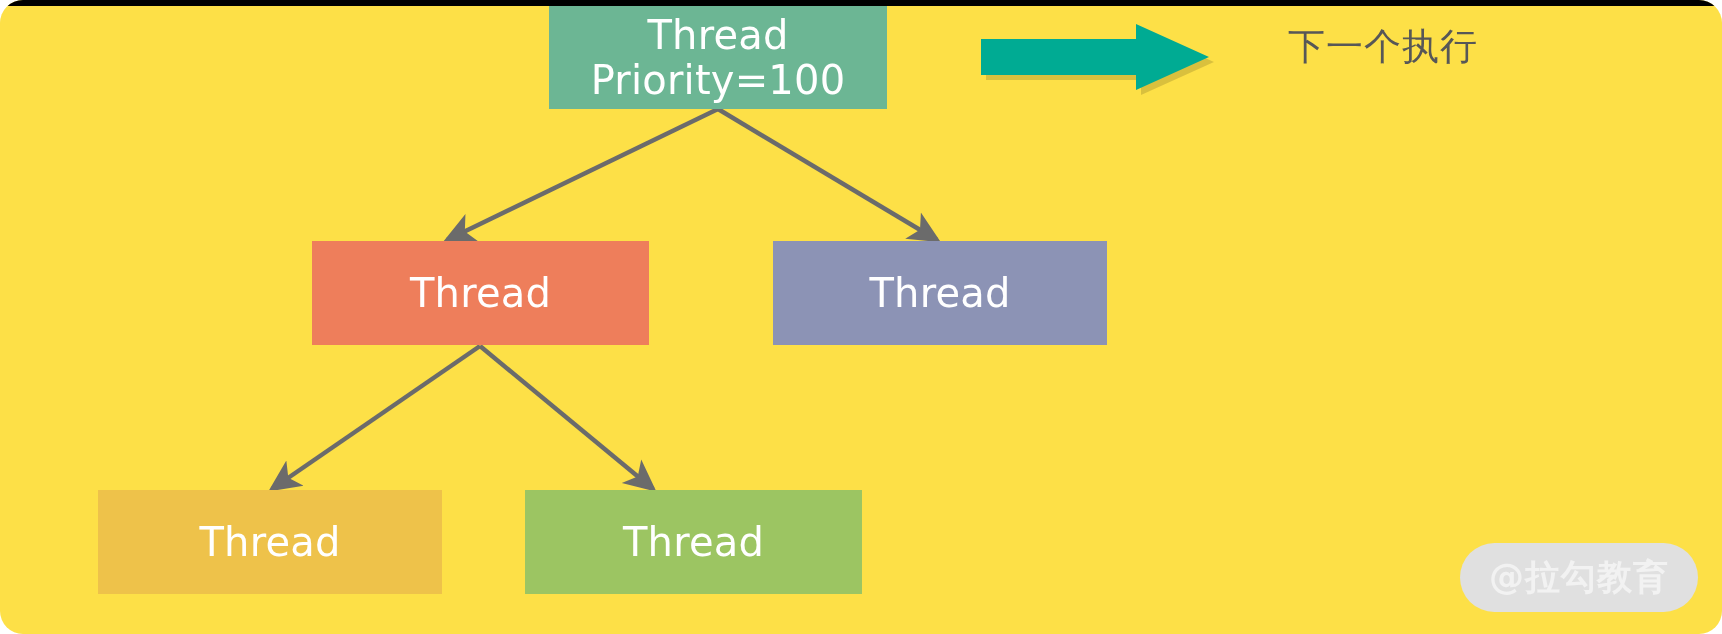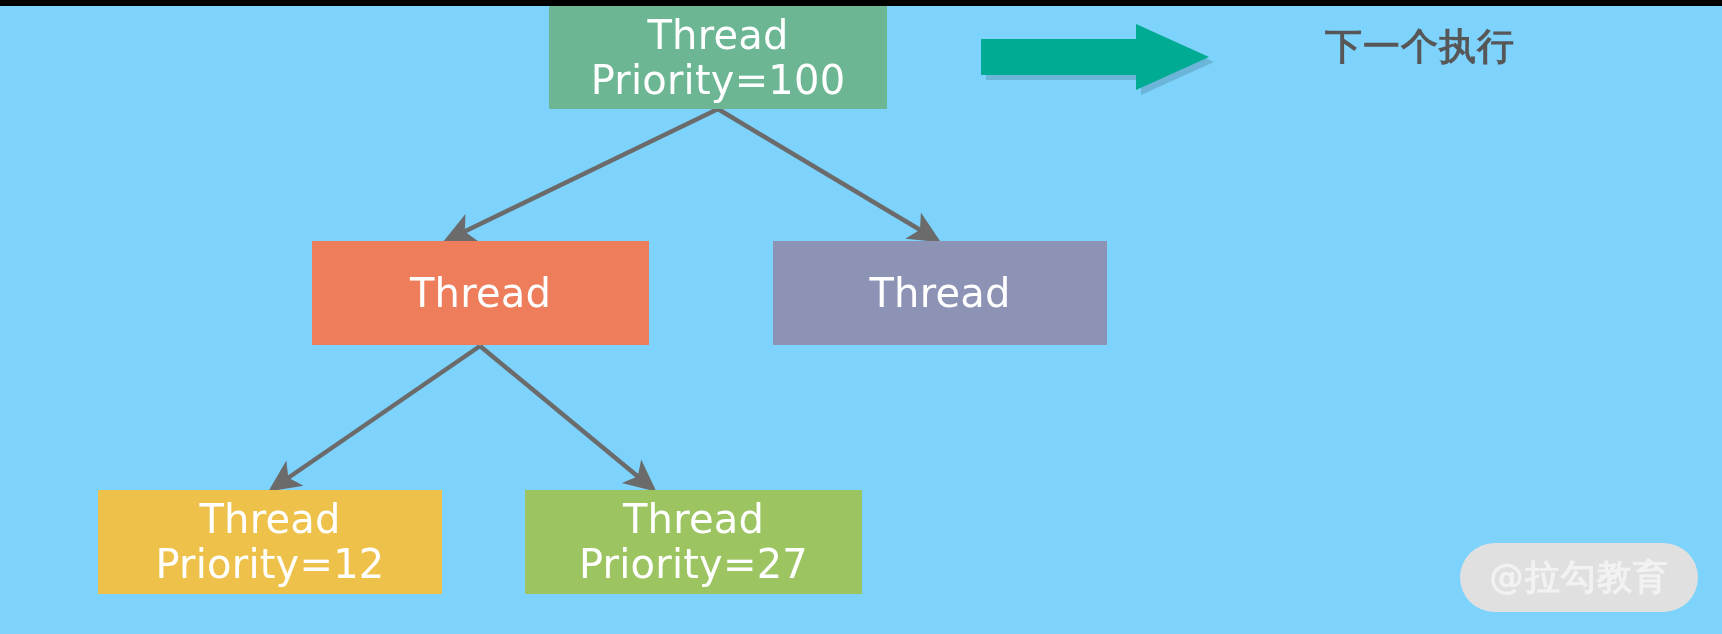--- a/index.html
+++ b/index.html
@@ -57,46 +57,45 @@
   }
   
   .big-arrow {
     position: absolute;
   }
   
   .caption {
     position: absolute;
     color: #575757;
     font-size: 37px;
-    font-weight: bold;
+    font-weight: normal;
     letter-spacing: 1px;
     white-space: nowrap;
     font-family: "DejaVu Sans", "Liberation Sans", sans-serif;
-    margin-left: 37px;
   }
   
   .watermark {
     position: absolute;
     display: flex;
     align-items: center;
     justify-content: center;
     background: #e0e0e0;
     border-radius: 40px;
     color: #f2f2f2;
     font-size: 35px;
     font-weight: bold;
     letter-spacing: 1px;
     white-space: nowrap;
     font-family: "DejaVu Sans", "Liberation Sans", sans-serif;
   }
 </style>
 </head>
 <body>
 
-<div id="canvas" style="width: 1722px; height: 634px; background: #7dd3fc;">
+<div id="canvas" style="width: 1722px; height: 634px; background: #fde047; border-radius: 23px;">
 
   <div class="top-strip" style="background: rgb(0, 0, 0);"></div>
 
   <svg id="connectors" viewBox="0 0 1722 634" xmlns="http://www.w3.org/2000/svg">
     <defs>
       <marker id="ah" markerWidth="8" markerHeight="8" refX="6.2" refY="4" orient="auto" markerUnits="strokeWidth">
         <path d="M0,0.6 L7.2,4 L0,7.4 L1.8,4 Z" fill="#6b6b6b"></path>
       </marker>
     </defs>
     <g stroke="#6b6b6b" stroke-width="4.5" fill="none" marker-end="url(#ah)">
@@ -115,26 +114,24 @@
   <div class="node" id="node-left" style="left: 312px; top: 241px; width: 337px; height: 104px; background: rgb(238, 126, 91); color: rgb(255, 255, 255);">
     <span class="line1">Thread</span>
   </div>
 
   <div class="node" id="node-right" style="left: 773px; top: 241px; width: 334px; height: 104px; background: rgb(140, 147, 181); color: rgb(255, 255, 255);">
     <span class="line1">Thread</span>
   </div>
 
   <div class="node" id="node-leftleft" style="left: 98px; top: 490px; width: 344px; height: 104px; background: rgb(238, 194, 74); color: rgb(255, 255, 255);">
     <span class="line1">Thread</span>
-    <span class="line2">Priority=12</span>
   </div>
 
   <div class="node" id="node-leftright" style="left: 525px; top: 490px; width: 337px; height: 104px; background: rgb(156, 197, 98); color: rgb(255, 255, 255);">
     <span class="line1">Thread</span>
-    <span class="line2">Priority=27</span>
   </div>
 
   <svg class="big-arrow" style="left:975px; top:18px; width:250px; height:82px;" viewBox="0 0 250 82" xmlns="http://www.w3.org/2000/svg">
     <g transform="translate(6,6)">
       <path d="M0,15 L155,15 L155,0 L228,33 L155,66 L155,51 L0,51 Z" fill="#000000" opacity="0.14" transform="translate(5,5)"></path>
       <path id="arrow-body" d="M0,15 L155,15 L155,0 L228,33 L155,66 L155,51 L0,51 Z" fill="#00ab93"></path>
     </g>
   </svg>
 
   <div class="caption" style="left: 1288px; top: 22px; color: rgb(87, 87, 87);">下一个执行</div>

